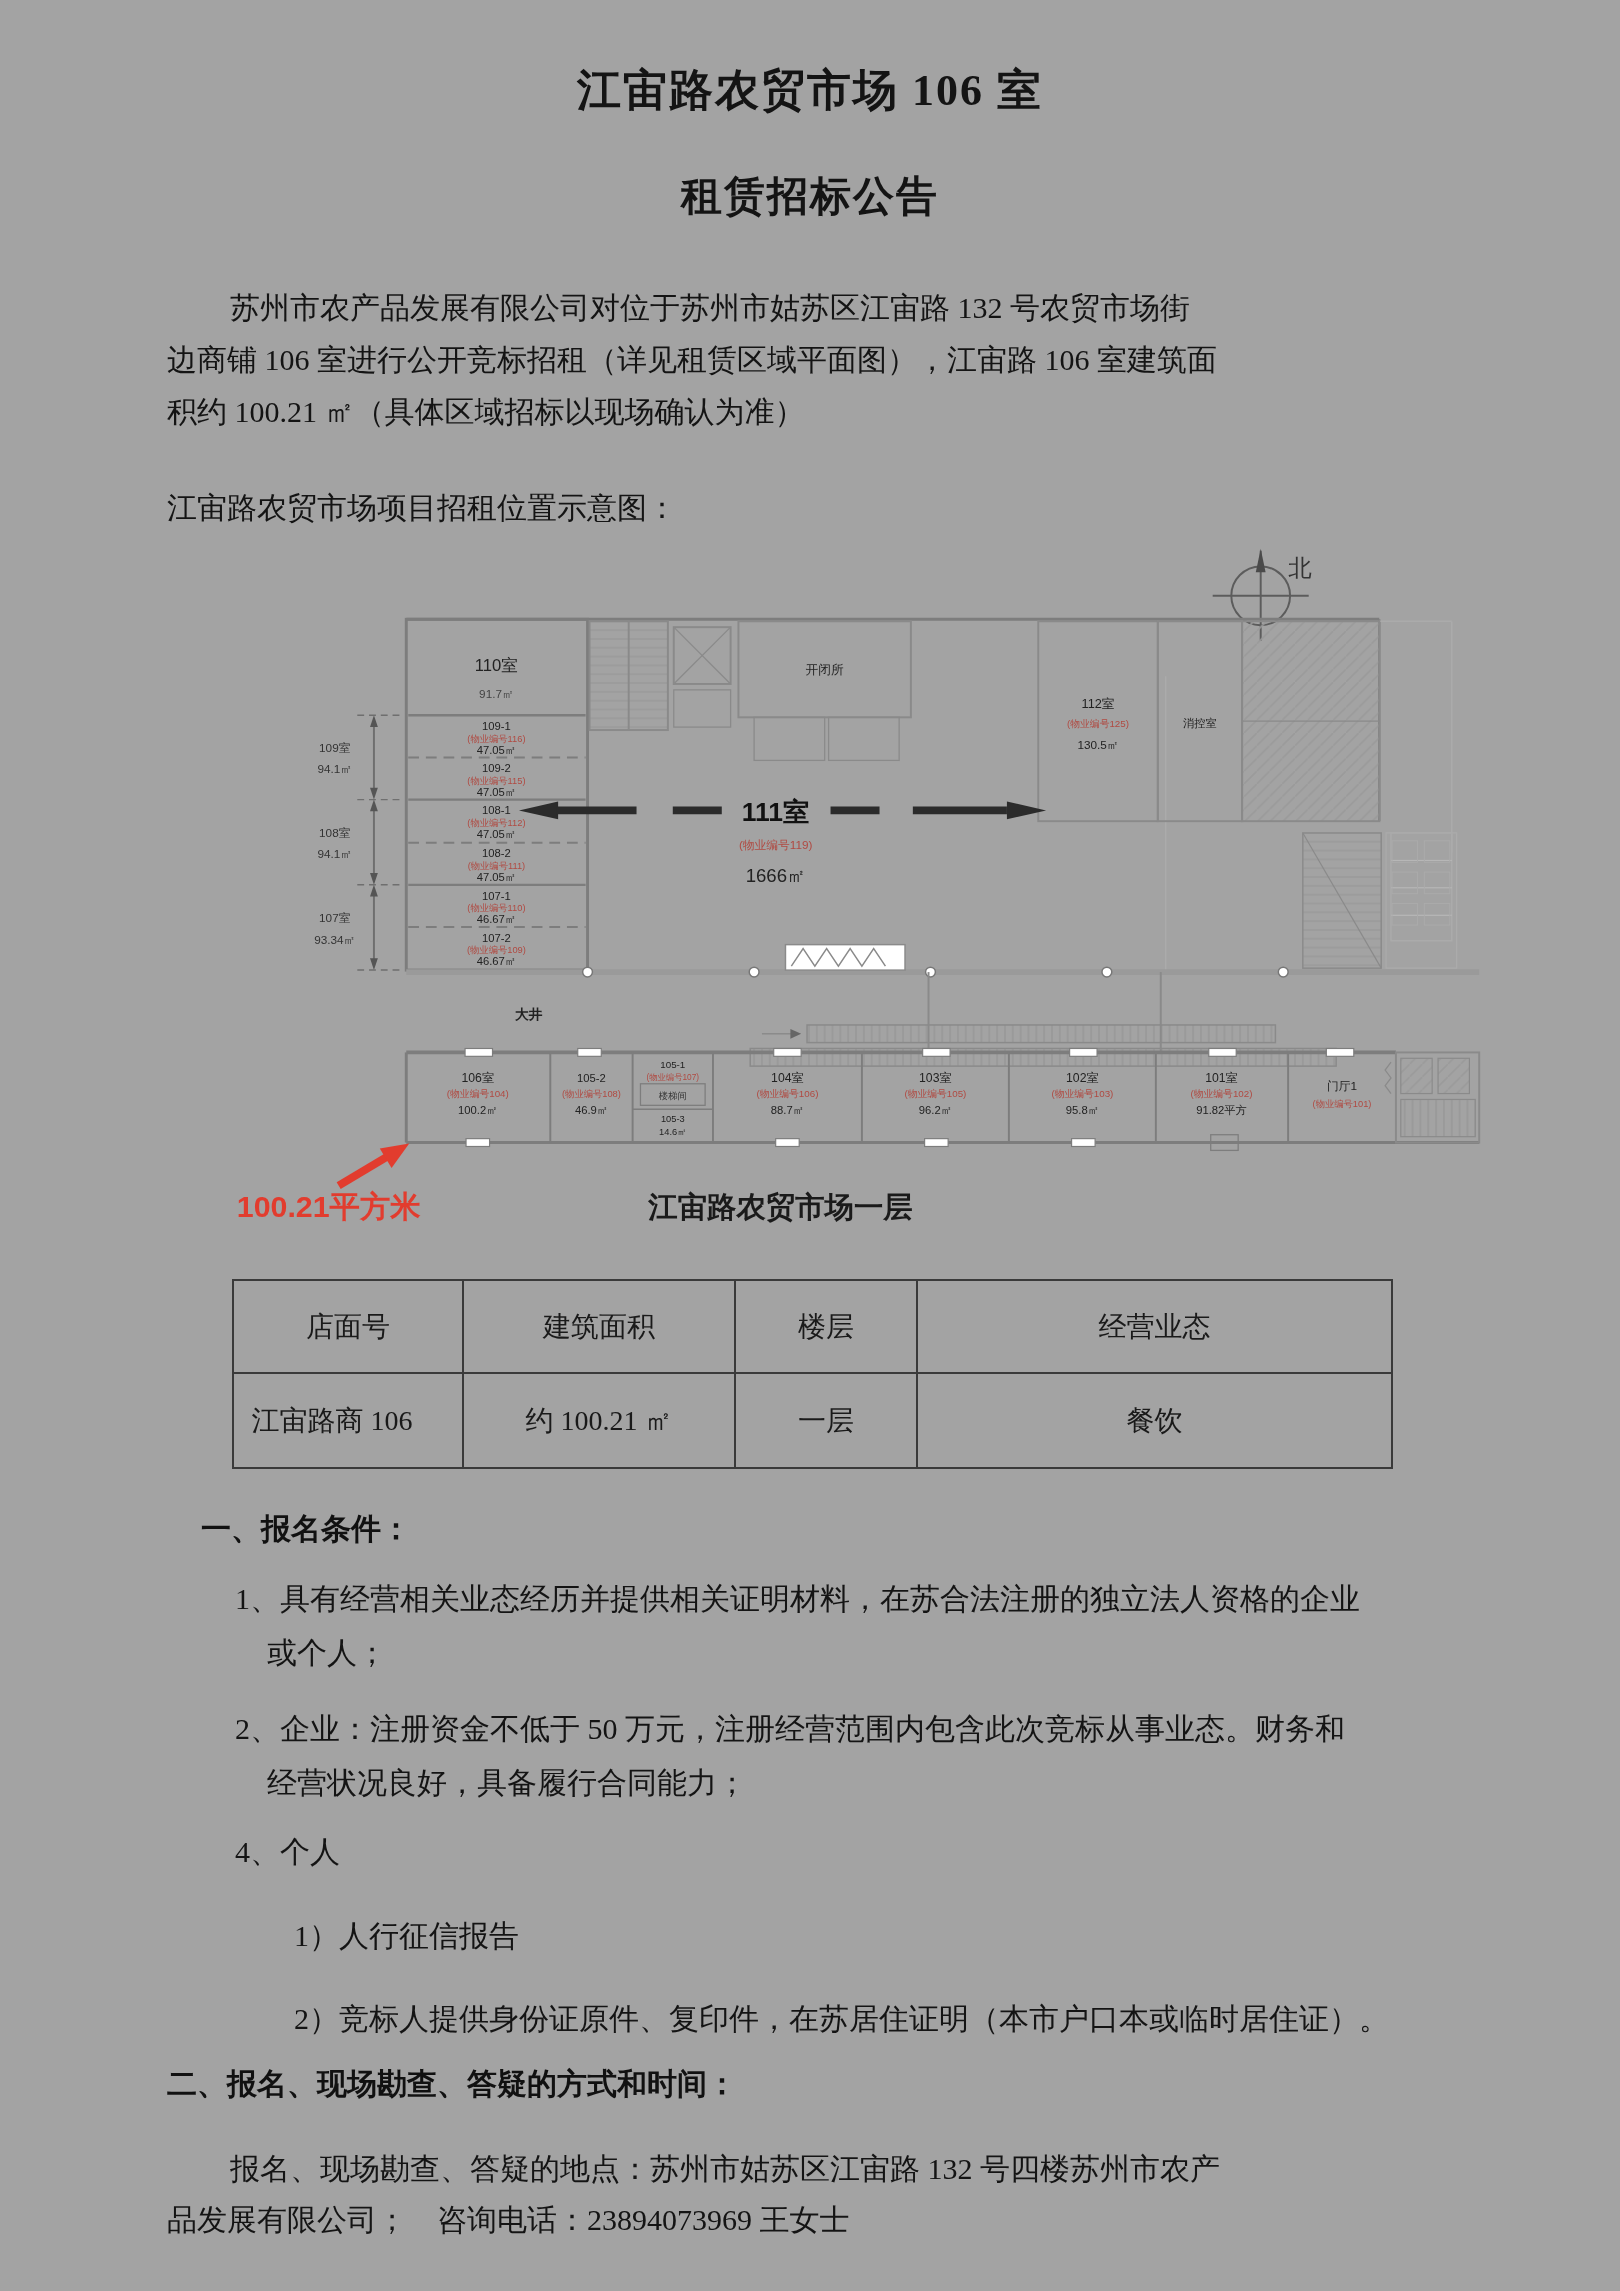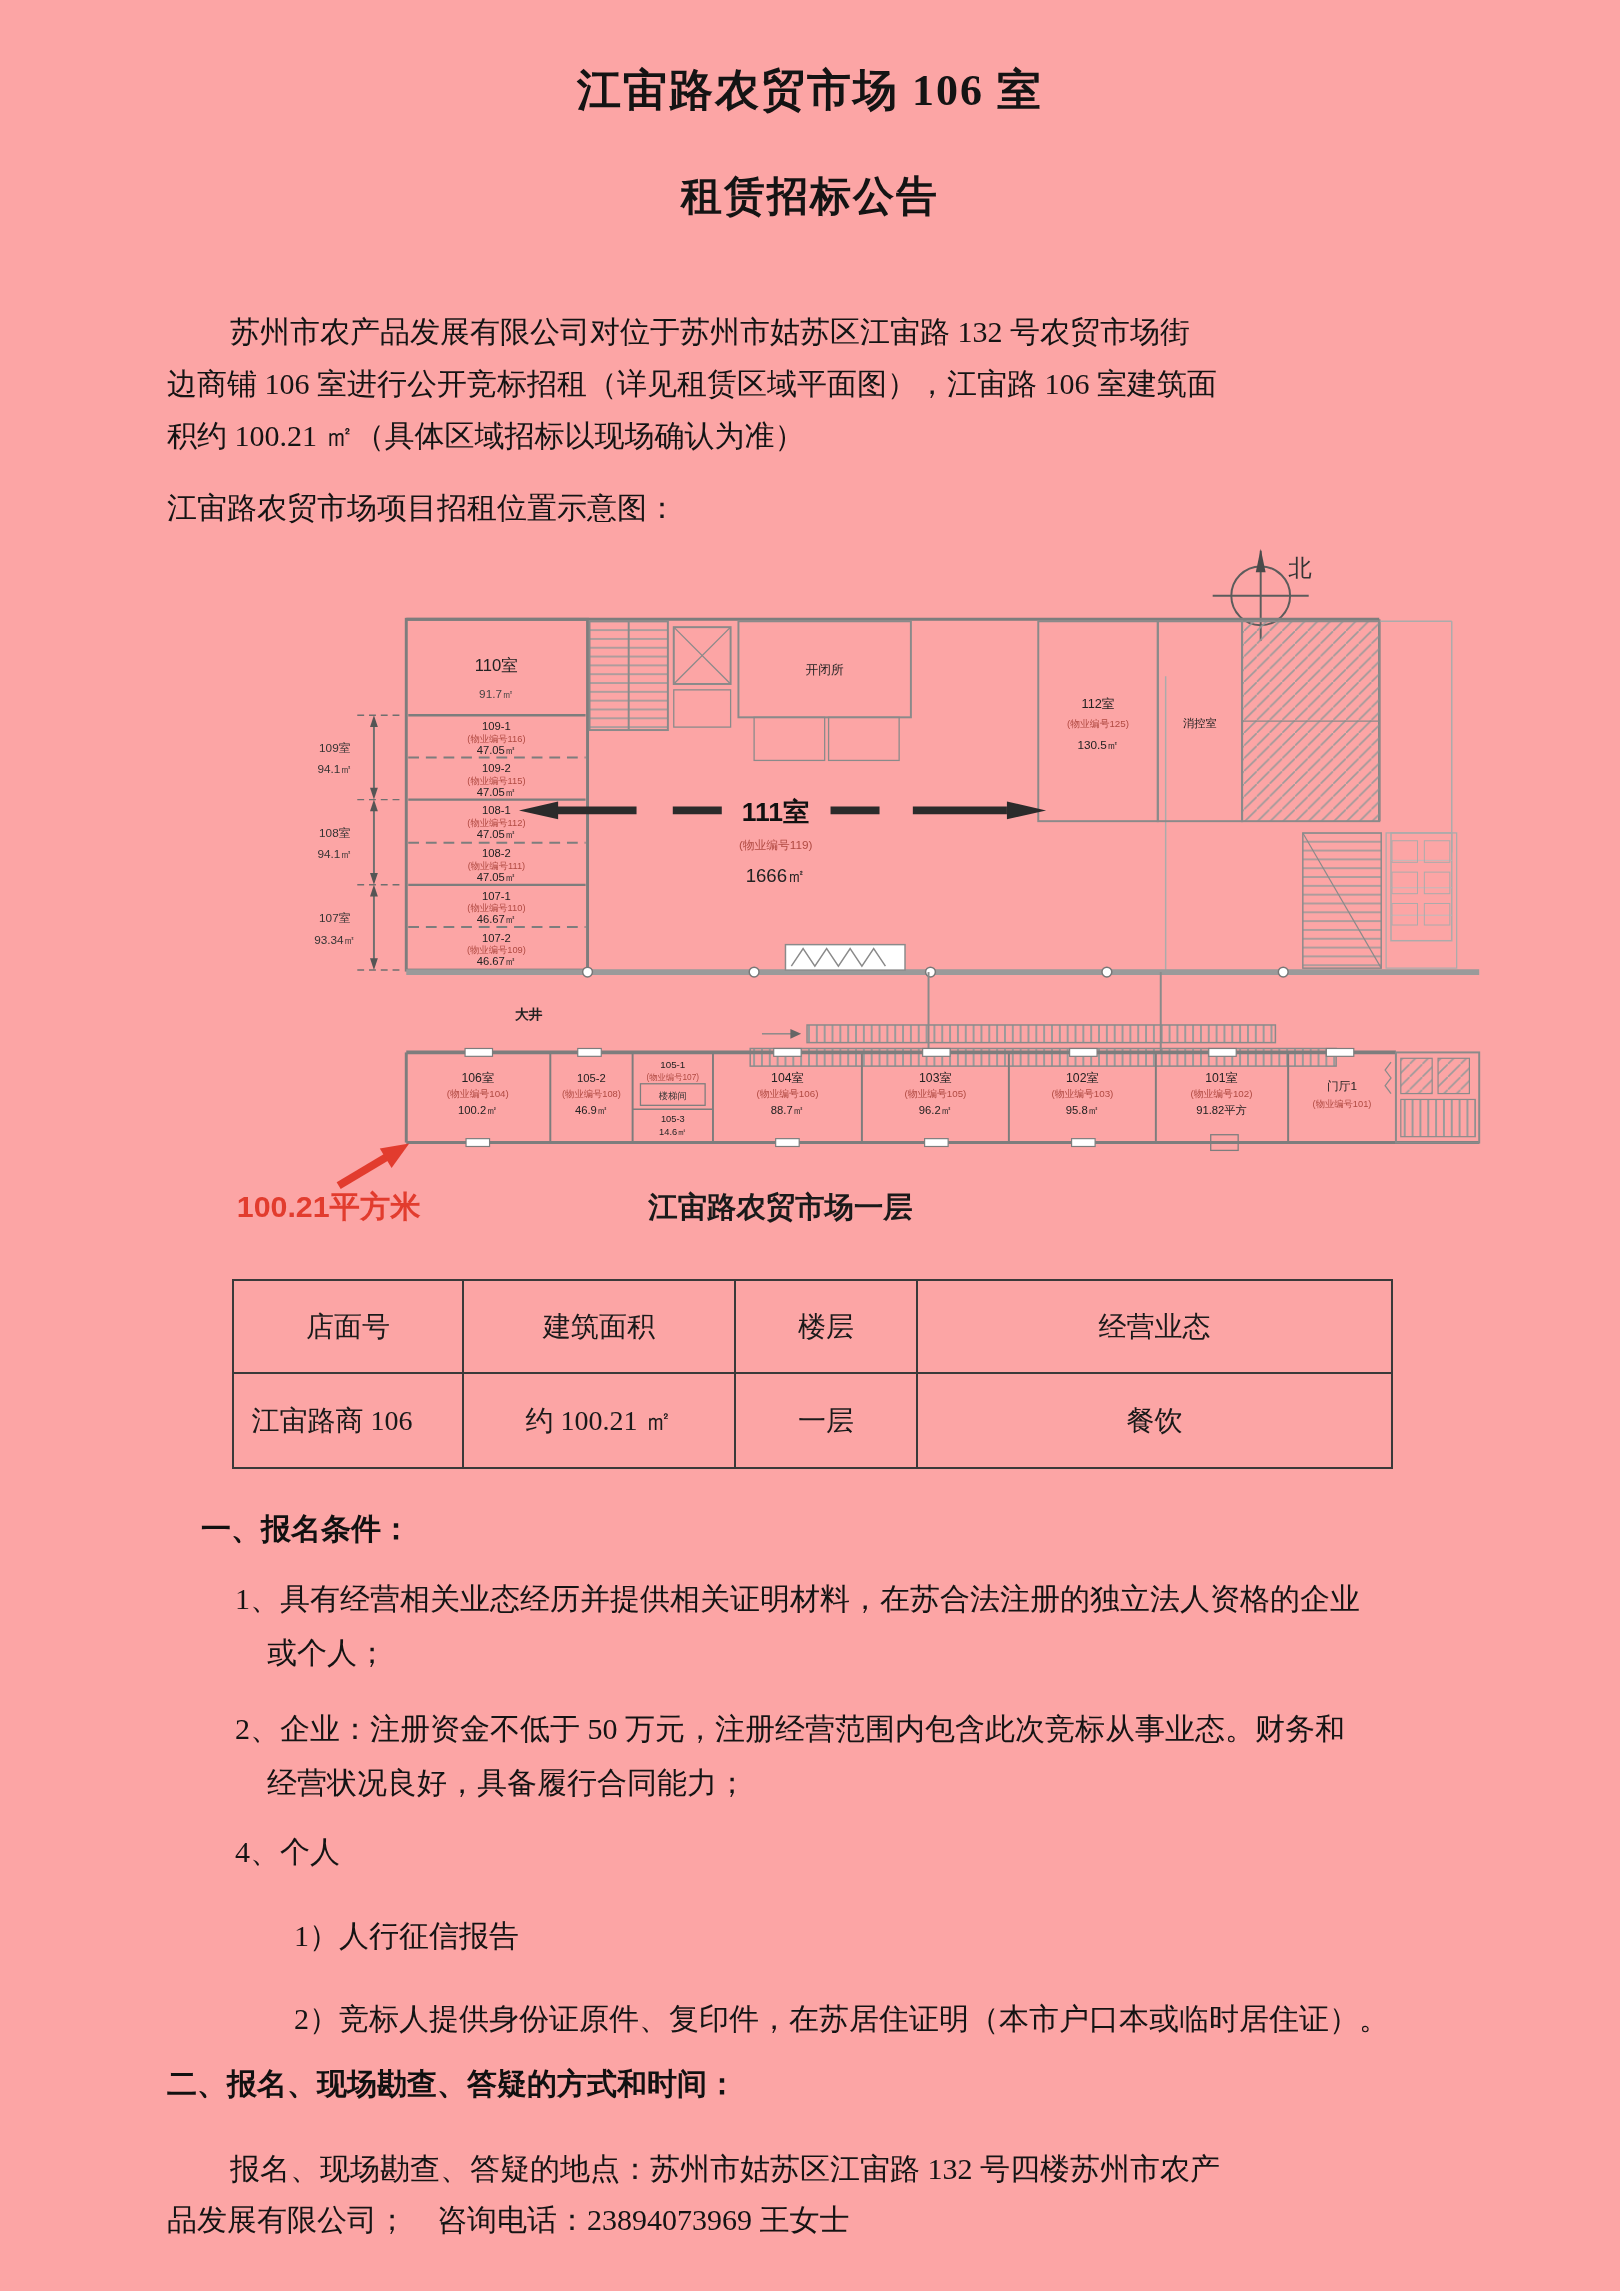--- a/index.html
+++ b/index.html
@@ -1,23 +1,23 @@
 <!DOCTYPE html>
 <html><head>
 <meta charset="utf-8">
 <style>
   html,body{margin:0;padding:0;background:#e8e8e8;}
-  .page{position:relative;width:1620px;height:2292px;margin:0 auto;background:#fca5a5;
+  .page{position:relative;width:1620px;height:2292px;margin:0 auto;background:#a3a3a3;
         font-family:"Liberation Serif", serif;color:#141414;overflow:hidden;}
   .abs{position:absolute;}
   .title{left:0;right:0;text-align:center;font-weight:bold;letter-spacing:2px;}
   .title1{top:61px;font-size:44px;}
   .title2{top:169px;font-size:41px;}
   .bodytext{font-size:30px;line-height:52px;}
-  .intro{left:167px;top:306px;width:1304px;}
+  .intro{left:167px;top:282px;width:1304px;}
   .indent{text-indent:63px;}
   .plan-intro{left:167px;top:488px;font-size:30px;}
   svg.plan{position:absolute;left:225px;top:529px;}
   svg text{font-family:"Liberation Sans", sans-serif;}
   .doc-table{position:absolute;left:232px;top:1279px;width:1160px;border-collapse:collapse;
              font-size:28px;color:#1a1a1a;table-layout:fixed;}
   .doc-table td,.doc-table th{border:2px solid #3a3a3a;text-align:center;font-weight:normal;
              vertical-align:middle;padding:0;}
   .doc-table thead th{height:91px;border-bottom:2.9px solid #3a3a3a;}
   .doc-table tbody td{height:93px;margin-left:33px;}

